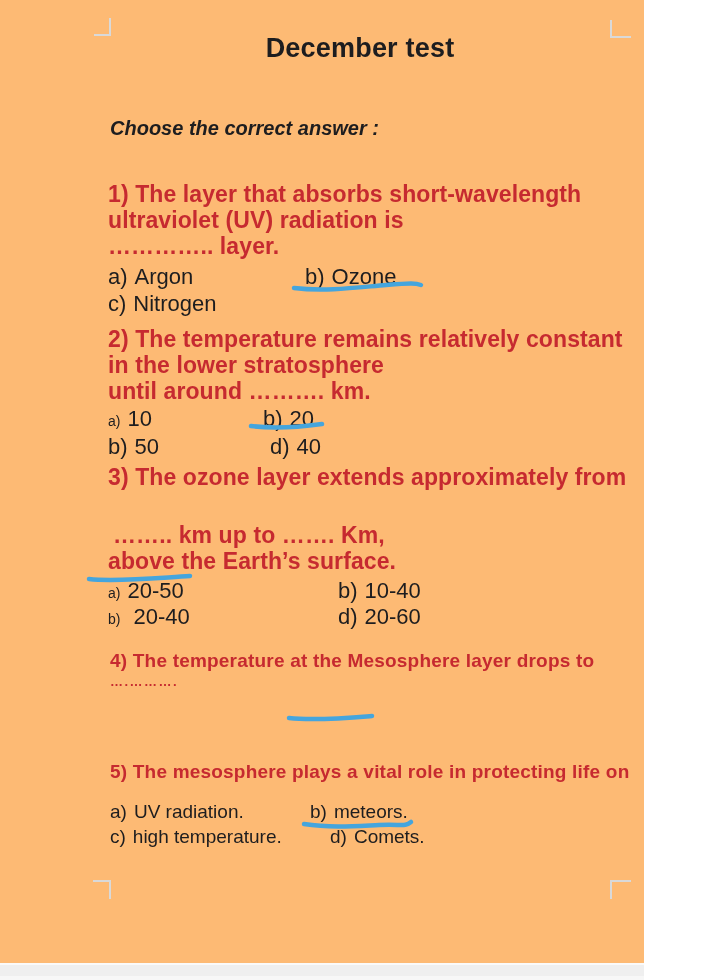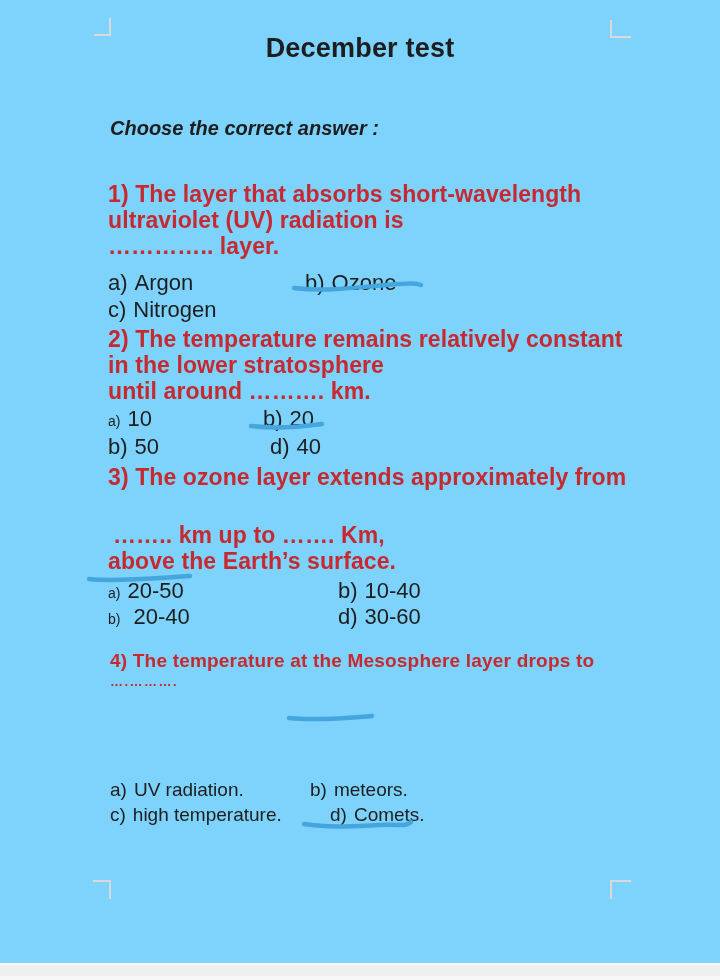--- a/index.html
+++ b/index.html
@@ -1,17 +1,17 @@
 <!DOCTYPE html>
 <html style="--question-red: #c62a30; --underline-blue: #45a5dd; --text: #1d1d1f; --corner-gray: #d9d9d9; --bottom-bar: #efefef;"><head>
 <meta charset="utf-8">
 <style>
   html,body{margin:0;padding:0;background:#fff;}
   .page{
-    position:relative;width:720px;height:980px;background:#7dd3fc;
+    position:relative;width:644px;height:980px;background:#fdba74;
     font-family:"Liberation Sans", sans-serif;overflow:hidden;
     color:var(--text,#1d1d1f);
   }
   .title{
     position:absolute;top:33px;left:0;width:720px;text-align:center;
     font-size:27px;font-weight:700;letter-spacing:.2px;color:var(--text,#1d1d1f);
   }
   .instruction{
     position:absolute;top:117px;left:110px;
     font-size:20px;font-style:italic;font-weight:700;color:var(--text,#1d1d1f);
@@ -53,21 +53,21 @@
   <div class="corner corner-bl"></div>
   <div class="corner corner-br"></div>
 
   <div class="title">December test</div>
   <div class="instruction">Choose the correct answer :</div>
 
   <section class="q q-lg" style="top:181px;left:108px;--c1:197px;--oh:27px;">
     <div class="qline">1) The layer that absorbs short-wavelength</div>
     <div class="qline">ultraviolet (UV) radiation is</div>
     <div class="qline">………….. layer.</div>
-    <div class="opts" style="margin-top:10px;">
+    <div class="opts" style="margin-top:4px;">
       <div class="opt"><span class="mk">a)</span><span>Argon</span></div>
       <div class="opt"><span class="mk">b)</span><span>Ozone</span></div>
       <div class="opt"><span class="mk">c)</span><span>Nitrogen</span></div>
     </div>
   </section>
 
   <section class="q q-lg" style="top:326px;left:108px;--c1:155px;--oh:25px;">
     <div class="qline">2) The temperature remains relatively constant</div>
     <div class="qline">in the lower stratosphere</div>
     <div class="qline">until around ………. km.</div>
@@ -80,30 +80,31 @@
   </section>
 
   <section class="q q-lg" style="top:464px;left:108px;--c1:230px;--oh:24px;">
     <div class="qline">3) The ozone layer extends approximately from</div>
     <div class="qline" style="padding-left:5px;margin-top:32px;">…….. km up to ……. Km,</div>
     <div class="qline">above the Earth’s surface.</div>
     <div class="opts" style="margin-top:5px;">
       <div class="opt"><span class="mk sm">a)</span><span>20-50</span></div>
       <div class="opt"><span class="mk">b)</span><span>10-40</span></div>
       <div class="opt"><span class="mk sm">b)</span><span style="padding-left:6px;">20-40</span></div>
-      <div class="opt"><span class="mk">d)</span><span>30-60</span></div>
+      <div class="opt"><span class="mk">d)</span><span>20-60</span></div>
     </div>
   </section>
 
   <section class="q q-sm" style="top:650px;left:110px;--c1:187px;--oh:23px;">
     <div class="qline">4) The temperature at the Mesosphere layer drops to</div>
     <div class="dots">….……….</div>
   </section>
 
   <section class="q q-sm" style="top:761px;left:110px;--c1:200px;--oh:25px;">
+    <div class="qline">5) The mesosphere plays a vital role in protecting life on</div>
     <div class="opts" style="margin-top:16px;">
       <div class="opt"><span class="mk">a)</span><span>UV radiation.</span></div>
       <div class="opt"><span class="mk">b)</span><span>meteors.</span></div>
       <div class="opt"><span class="mk">c)</span><span>high temperature.</span></div>
       <div class="opt ind2"><span class="mk">d)</span><span>Comets.</span></div>
     </div>
   </section>
 
   <svg class="underline-svg" style="left:291px;top:278px;" width="134" height="16" viewBox="0 0 134 16">
     <path d="M3 10 C 35 14, 70 9, 95 7 S 125 5, 130 7" fill="none" stroke="currentColor" stroke-width="4.5" stroke-linecap="round"></path>

